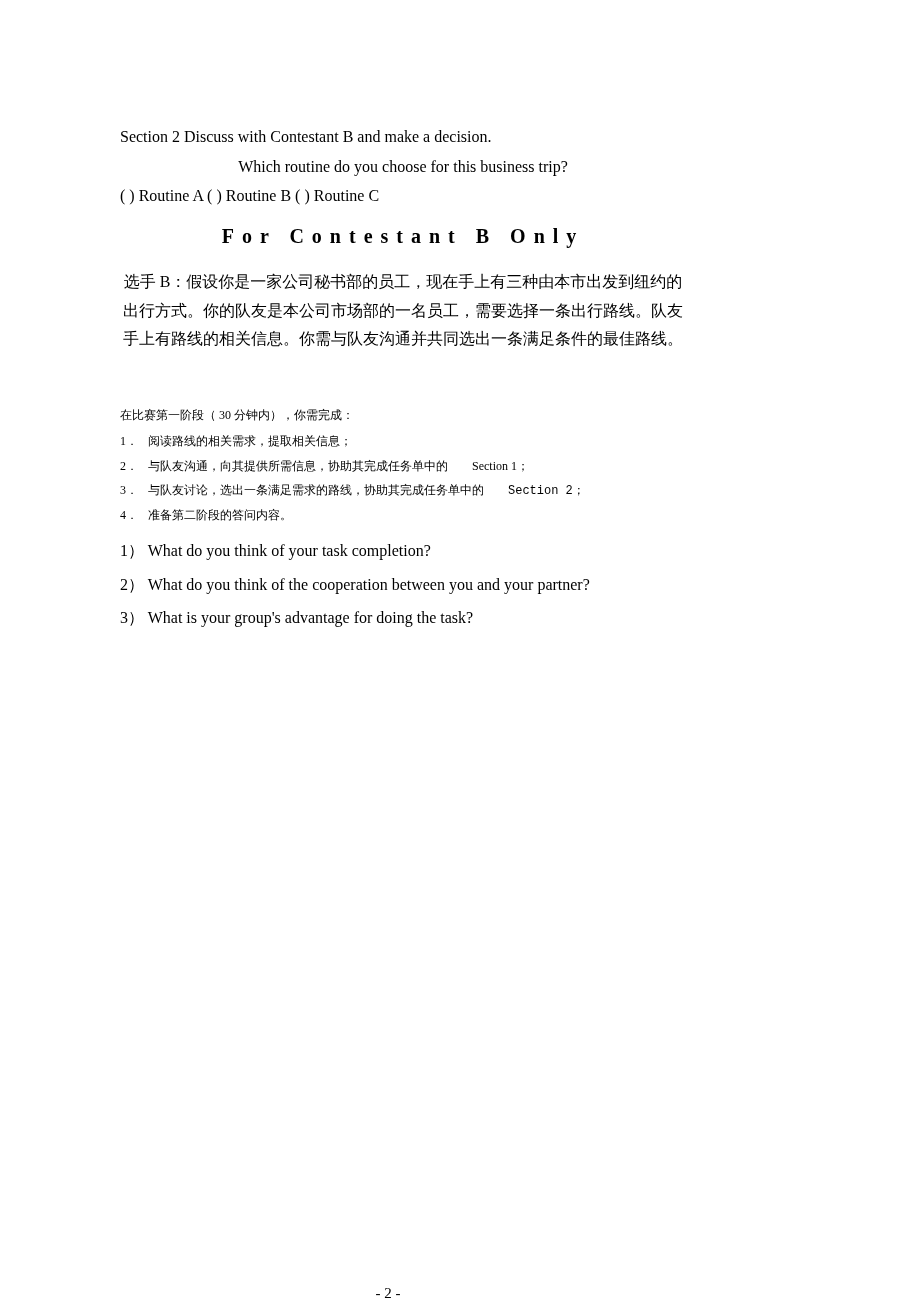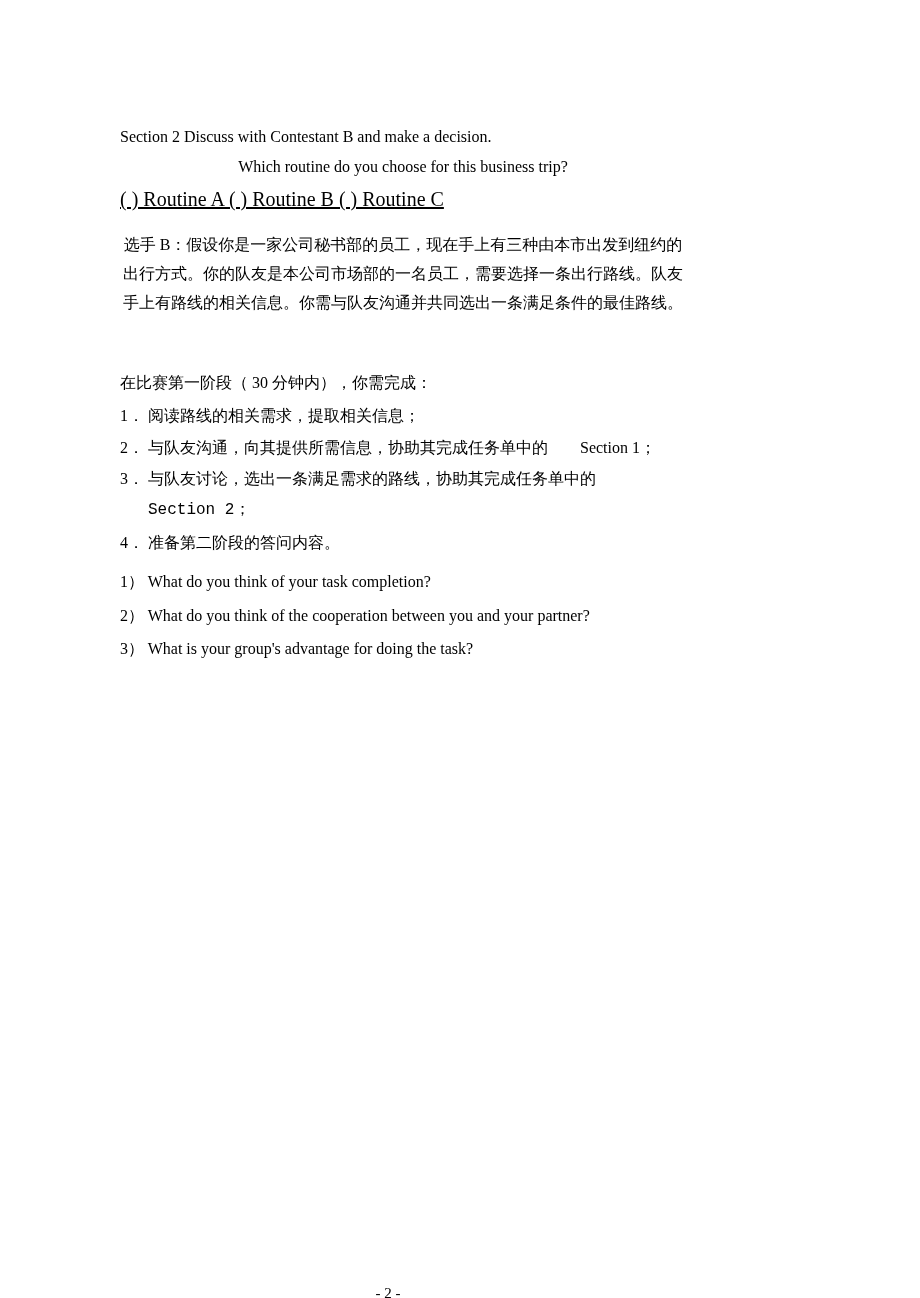--- a/index.html
+++ b/index.html
@@ -36,43 +36,42 @@
       margin-bottom: 4px;
     }
 
     .section2-line2 {
       font-size: 16px;
       margin-bottom: 4px;
       text-align: center;
     }
 
     .section2-line3 {
-      font-size: 20px;
+      font-size: 16px;
       margin-bottom: 16px;
-      text-decoration: underline;
     }
 
     .centered-title {
       text-align: center;
       font-size: 20px;
       font-weight: bold;
       letter-spacing: 8px;
       margin-bottom: 20px;
       font-family: "Times New Roman", serif;
     }
 
     .chinese-intro {
       font-size: 16px;
       line-height: 1.8;
       margin-bottom: 30px;
       text-align: center;
     }
 
     .tasks-section {
-      font-size: 16px;
+      font-size: 12px;
       line-height: 1.85;
       margin-bottom: 10px;
     }
 
     .task-intro {
       margin-bottom: 4px;
     }
 
     .task-item {
       display: flex;
@@ -119,20 +118,21 @@
 <body>
 
 <div class="page">
 
   <div class="section2-header">
     <div class="section2-line1">Section 2      Discuss with Contestant B and make a decision.</div>
     <div class="section2-line2">Which routine do you choose for this business trip?</div>
     <div class="section2-line3">(    ) Routine A          (    ) Routine B          (    ) Routine C</div>
   </div>
 
+  <div class="centered-title">For    Contestant   B   Only</div>
 
   <div class="chinese-intro">选手  B：假设你是一家公司秘书部的员工，现在手上有三种由本市出发到纽约的出行方式。你的队友是本公司市场部的一名员工，需要选择一条出行路线。队友手上有路线的相关信息。你需与队友沟通并共同选出一条满足条件的最佳路线。</div>
 
   <div class="spacer"></div>
 
   <div class="tasks-section">
     <div class="task-intro">在比赛第一阶段（ 30 分钟内），你需完成：</div>
     <div class="task-item">
       <span class="task-num">1．</span>
       <span class="task-text">阅读路线的相关需求，提取相关信息；</span>

